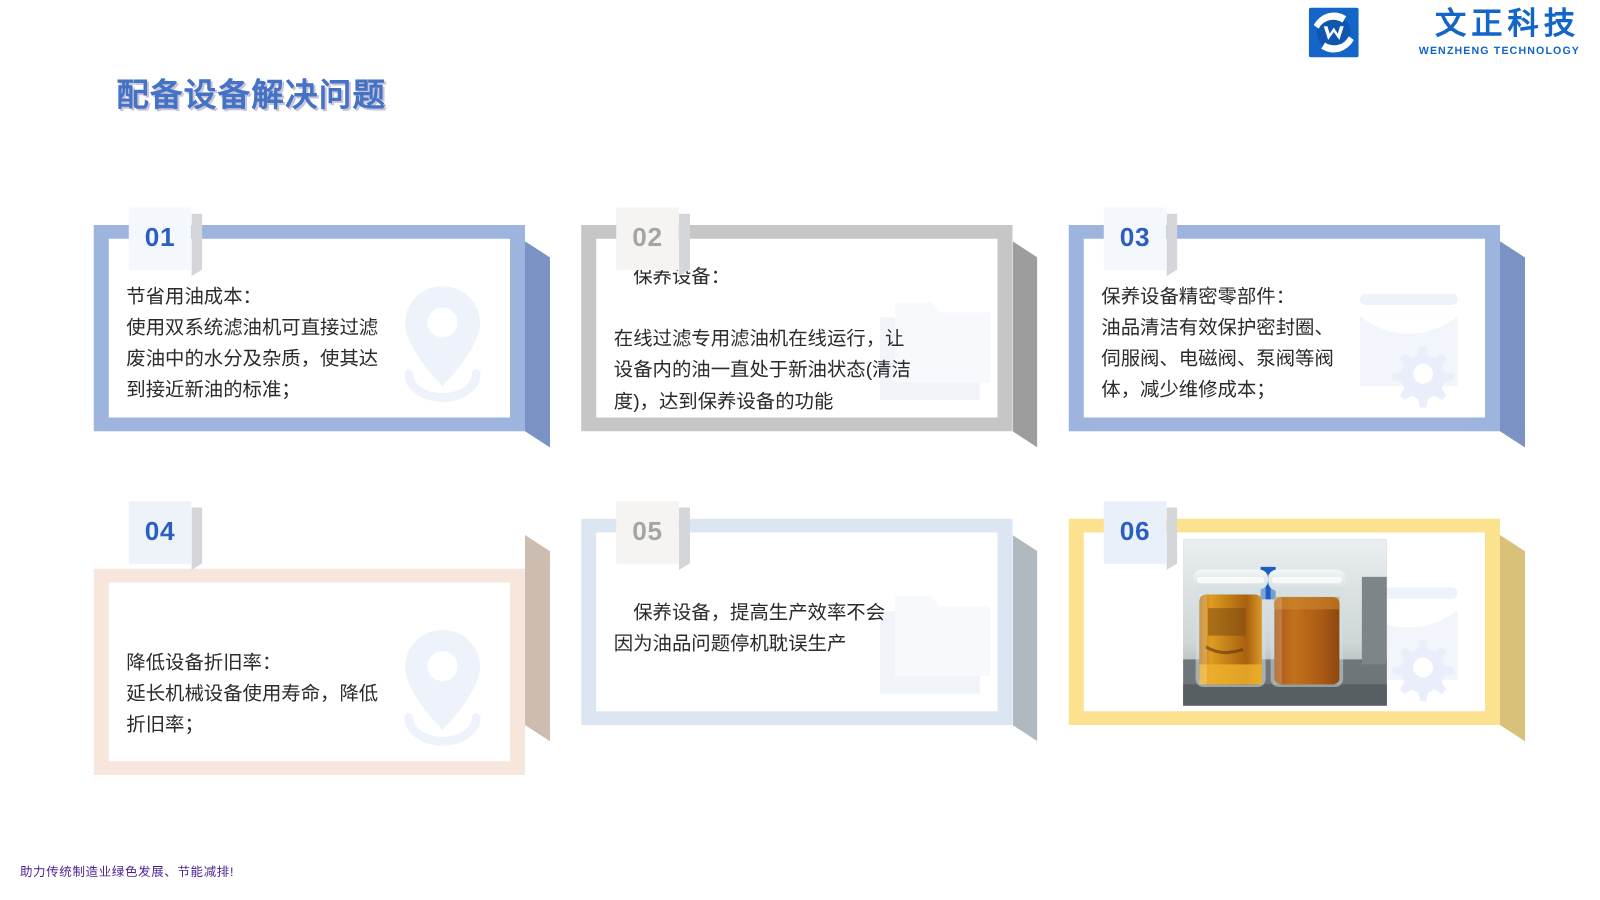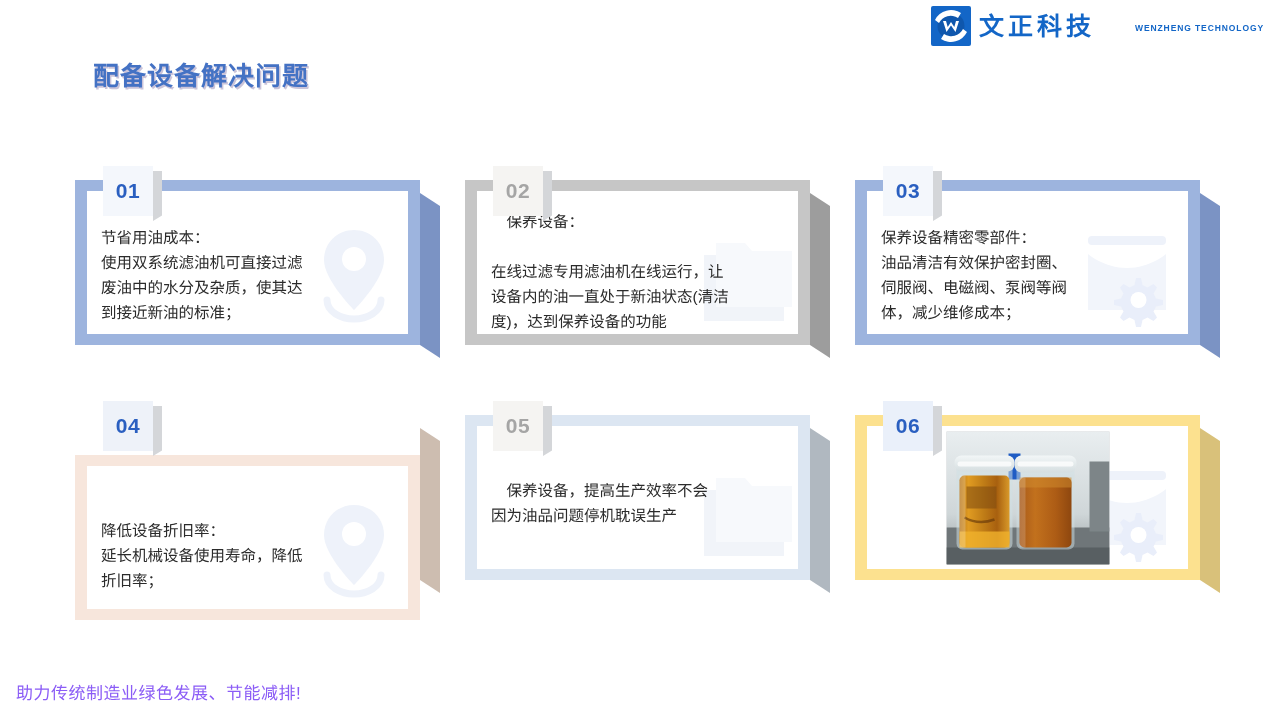--- a/index.html
+++ b/index.html
@@ -25,22 +25,22 @@
     gap: 8px;
   }
   .logo-mark {
     width: 40px;
     height: 40px;
     position: relative;
     flex: none;
   }
   .logo-text {
     display: flex;
-    flex-direction: row;
-    align-items: center;
+    flex-direction: column;
+    align-items: flex-end;
     line-height: 1;
   }
   .logo-cn {
     font-size: 25px;
     font-weight: bold;
     color: #1366c7;
     letter-spacing: 4px;
   }
   .logo-en {
     font-size: 8.5px;
@@ -187,22 +187,22 @@
     z-index: 3;
     overflow: hidden;
     background: #cfd2d4;
   }
 
   
   .footer {
     position: absolute;
     left: 16px;
     bottom: 16px;
-    font-size: 17px;
-    color: #8b5cf6;
+    font-size: 10px;
+    color: #4c1d95;
     letter-spacing: 0.5px;
   }
 </style>
 </head>
 <body>
 
 <div class="logo">
   <div class="logo-mark">
     <svg viewBox="0 0 40 40" width="40" height="40">
       <rect x="0" y="0" width="40" height="40" rx="2" fill="#1366c7"></rect>

